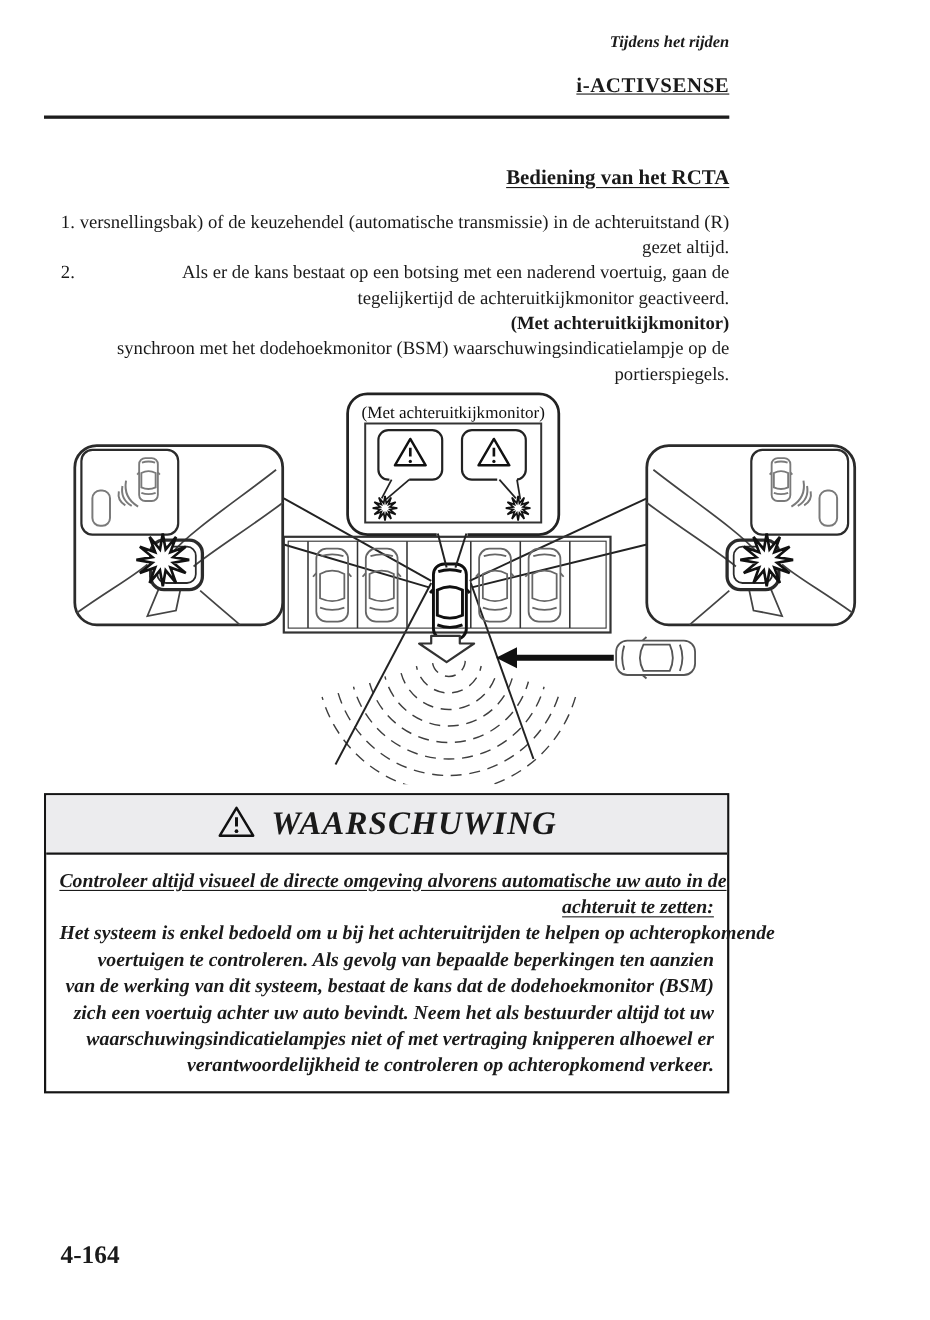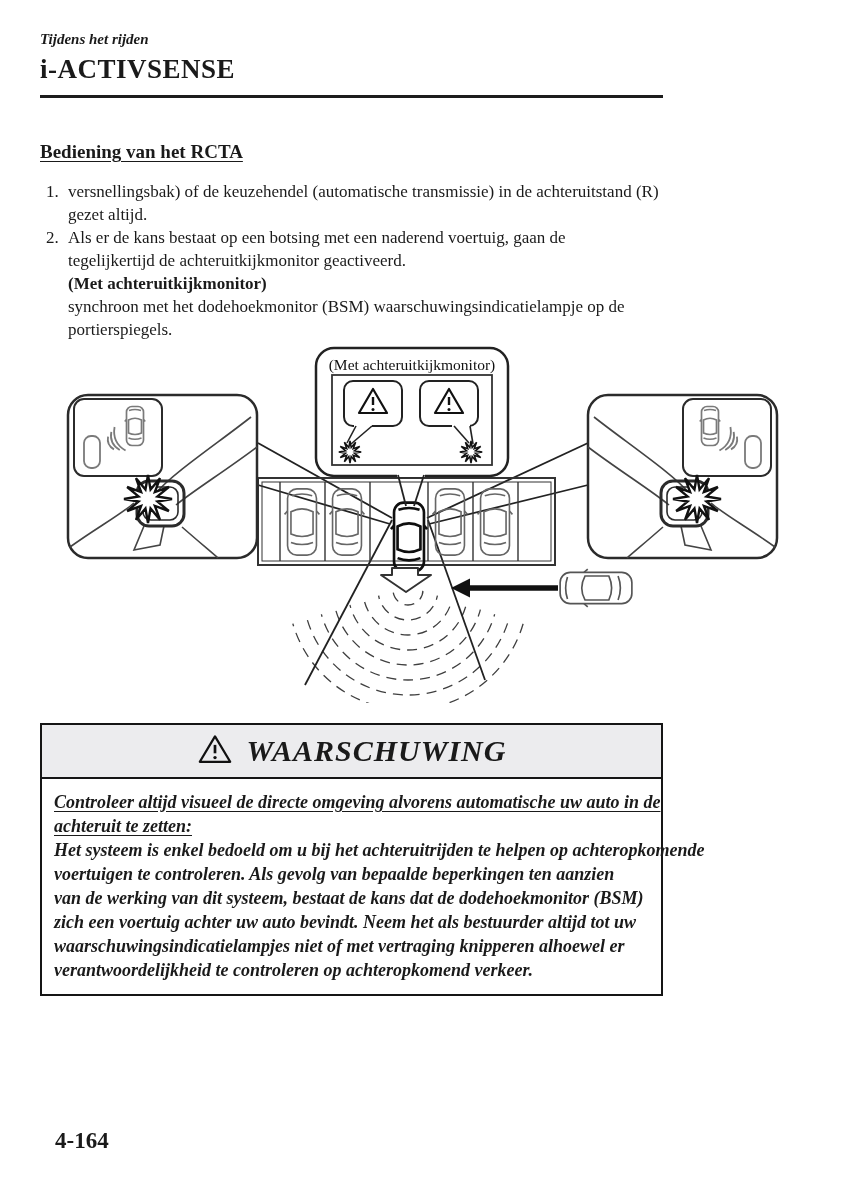--- a/index.html
+++ b/index.html
@@ -1,39 +1,39 @@
 <!DOCTYPE html>
 <html style="--warn-bg: #ececee;"><head>
 <meta charset="utf-8">
 <style>
   html,body{margin:0;padding:0;background:#fff;}
   body{width:845px;height:1200px;overflow:hidden;
        font-family:"Liberation Serif","DejaVu Serif",serif;color:#1a1a1a;}
-  .page{position:relative;width:703px;height:1200px;padding:30px 40px 0 40px;box-sizing:border-box;}
+  .page{position:relative;width:703px;height:1200px;padding:30px 40px 0 40px;box-sizing:border-box;text-align:right;}
 
   
   .eyebrow{font-size:15px;font-weight:bold;font-style:italic;line-height:19px;}
-  .doc-title{font-size:27px;font-weight:bold;line-height:32px;margin-top:4px;letter-spacing:.5px;}
+  .doc-title{font-size:19px;font-weight:bold;line-height:32px;margin-top:14px;letter-spacing:.5px;text-decoration:underline;}
   .rule{height:3px;background:#1d1d1d;margin-top:10px;}
 
   
   .section-heading{margin-top:42px;font-size:19px;font-weight:bold;line-height:24px;
       text-decoration:underline;text-underline-offset:3px;}
   .steps{margin-top:13px;}
   .step{display:flex;}
   .step-num{width:22px;flex:0 0 22px;margin-left:6px;font-size:17px;line-height:23px;}
   .step-body{flex:1;}
   .tline{font-size:17px;line-height:23px;white-space:nowrap;}
   .tline.bold{font-weight:bold;}
 
   
   .diagram{margin-top:2px;margin-left:-2px;}
 
   
-  .warning{margin-top:16px;border:2px solid #151515;}
+  .warning{margin-top:3px;border:2px solid #151515;}
   .warning-header{display:flex;align-items:center;justify-content:center;gap:14px;
       height:52px;background:var(--warn-bg,#ececee);border-bottom:2px solid #151515;}
   .warning-title{font-size:30px;font-weight:bold;font-style:italic;letter-spacing:1px;}
   .warning-body{padding:11px 12px 12px 12px;}
   .wline{font-size:18px;font-weight:bold;font-style:italic;line-height:24px;white-space:nowrap;}
   .wline.lead{text-decoration:underline;text-underline-offset:3px;}
 
   
   .page-number{position:absolute;left:55px;top:1128px;font-size:23px;font-weight:bold;}
 </style>

